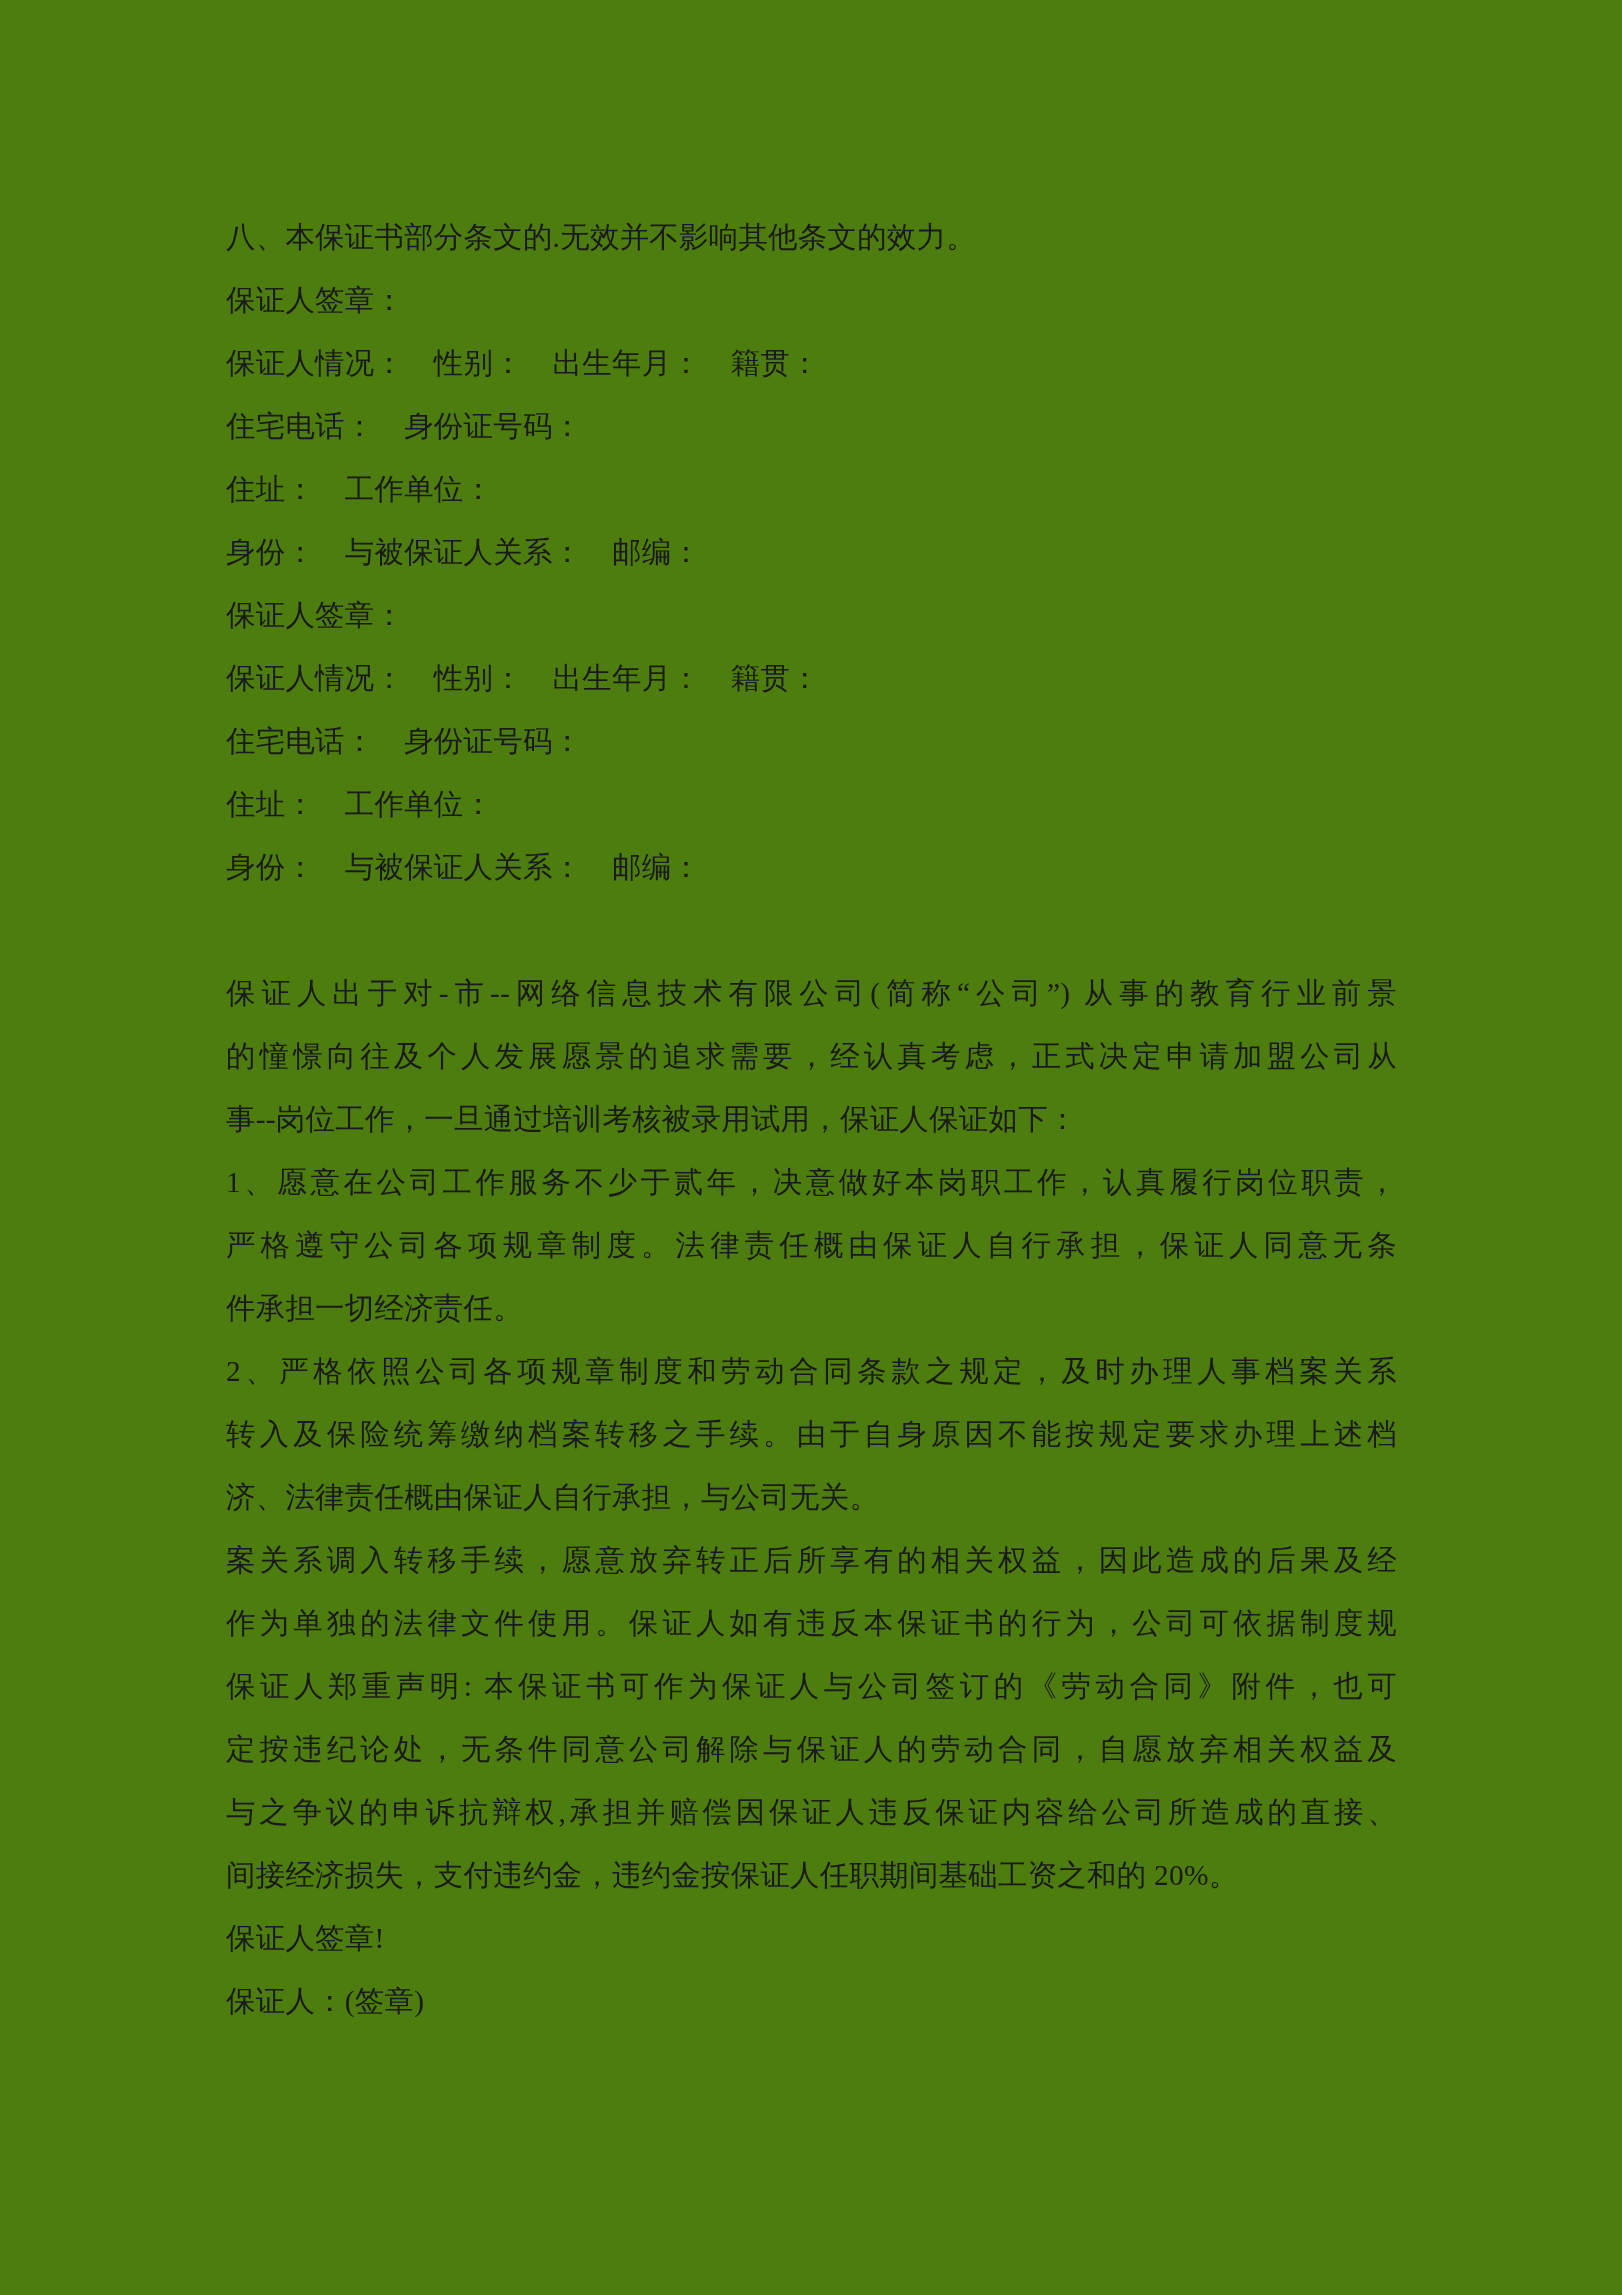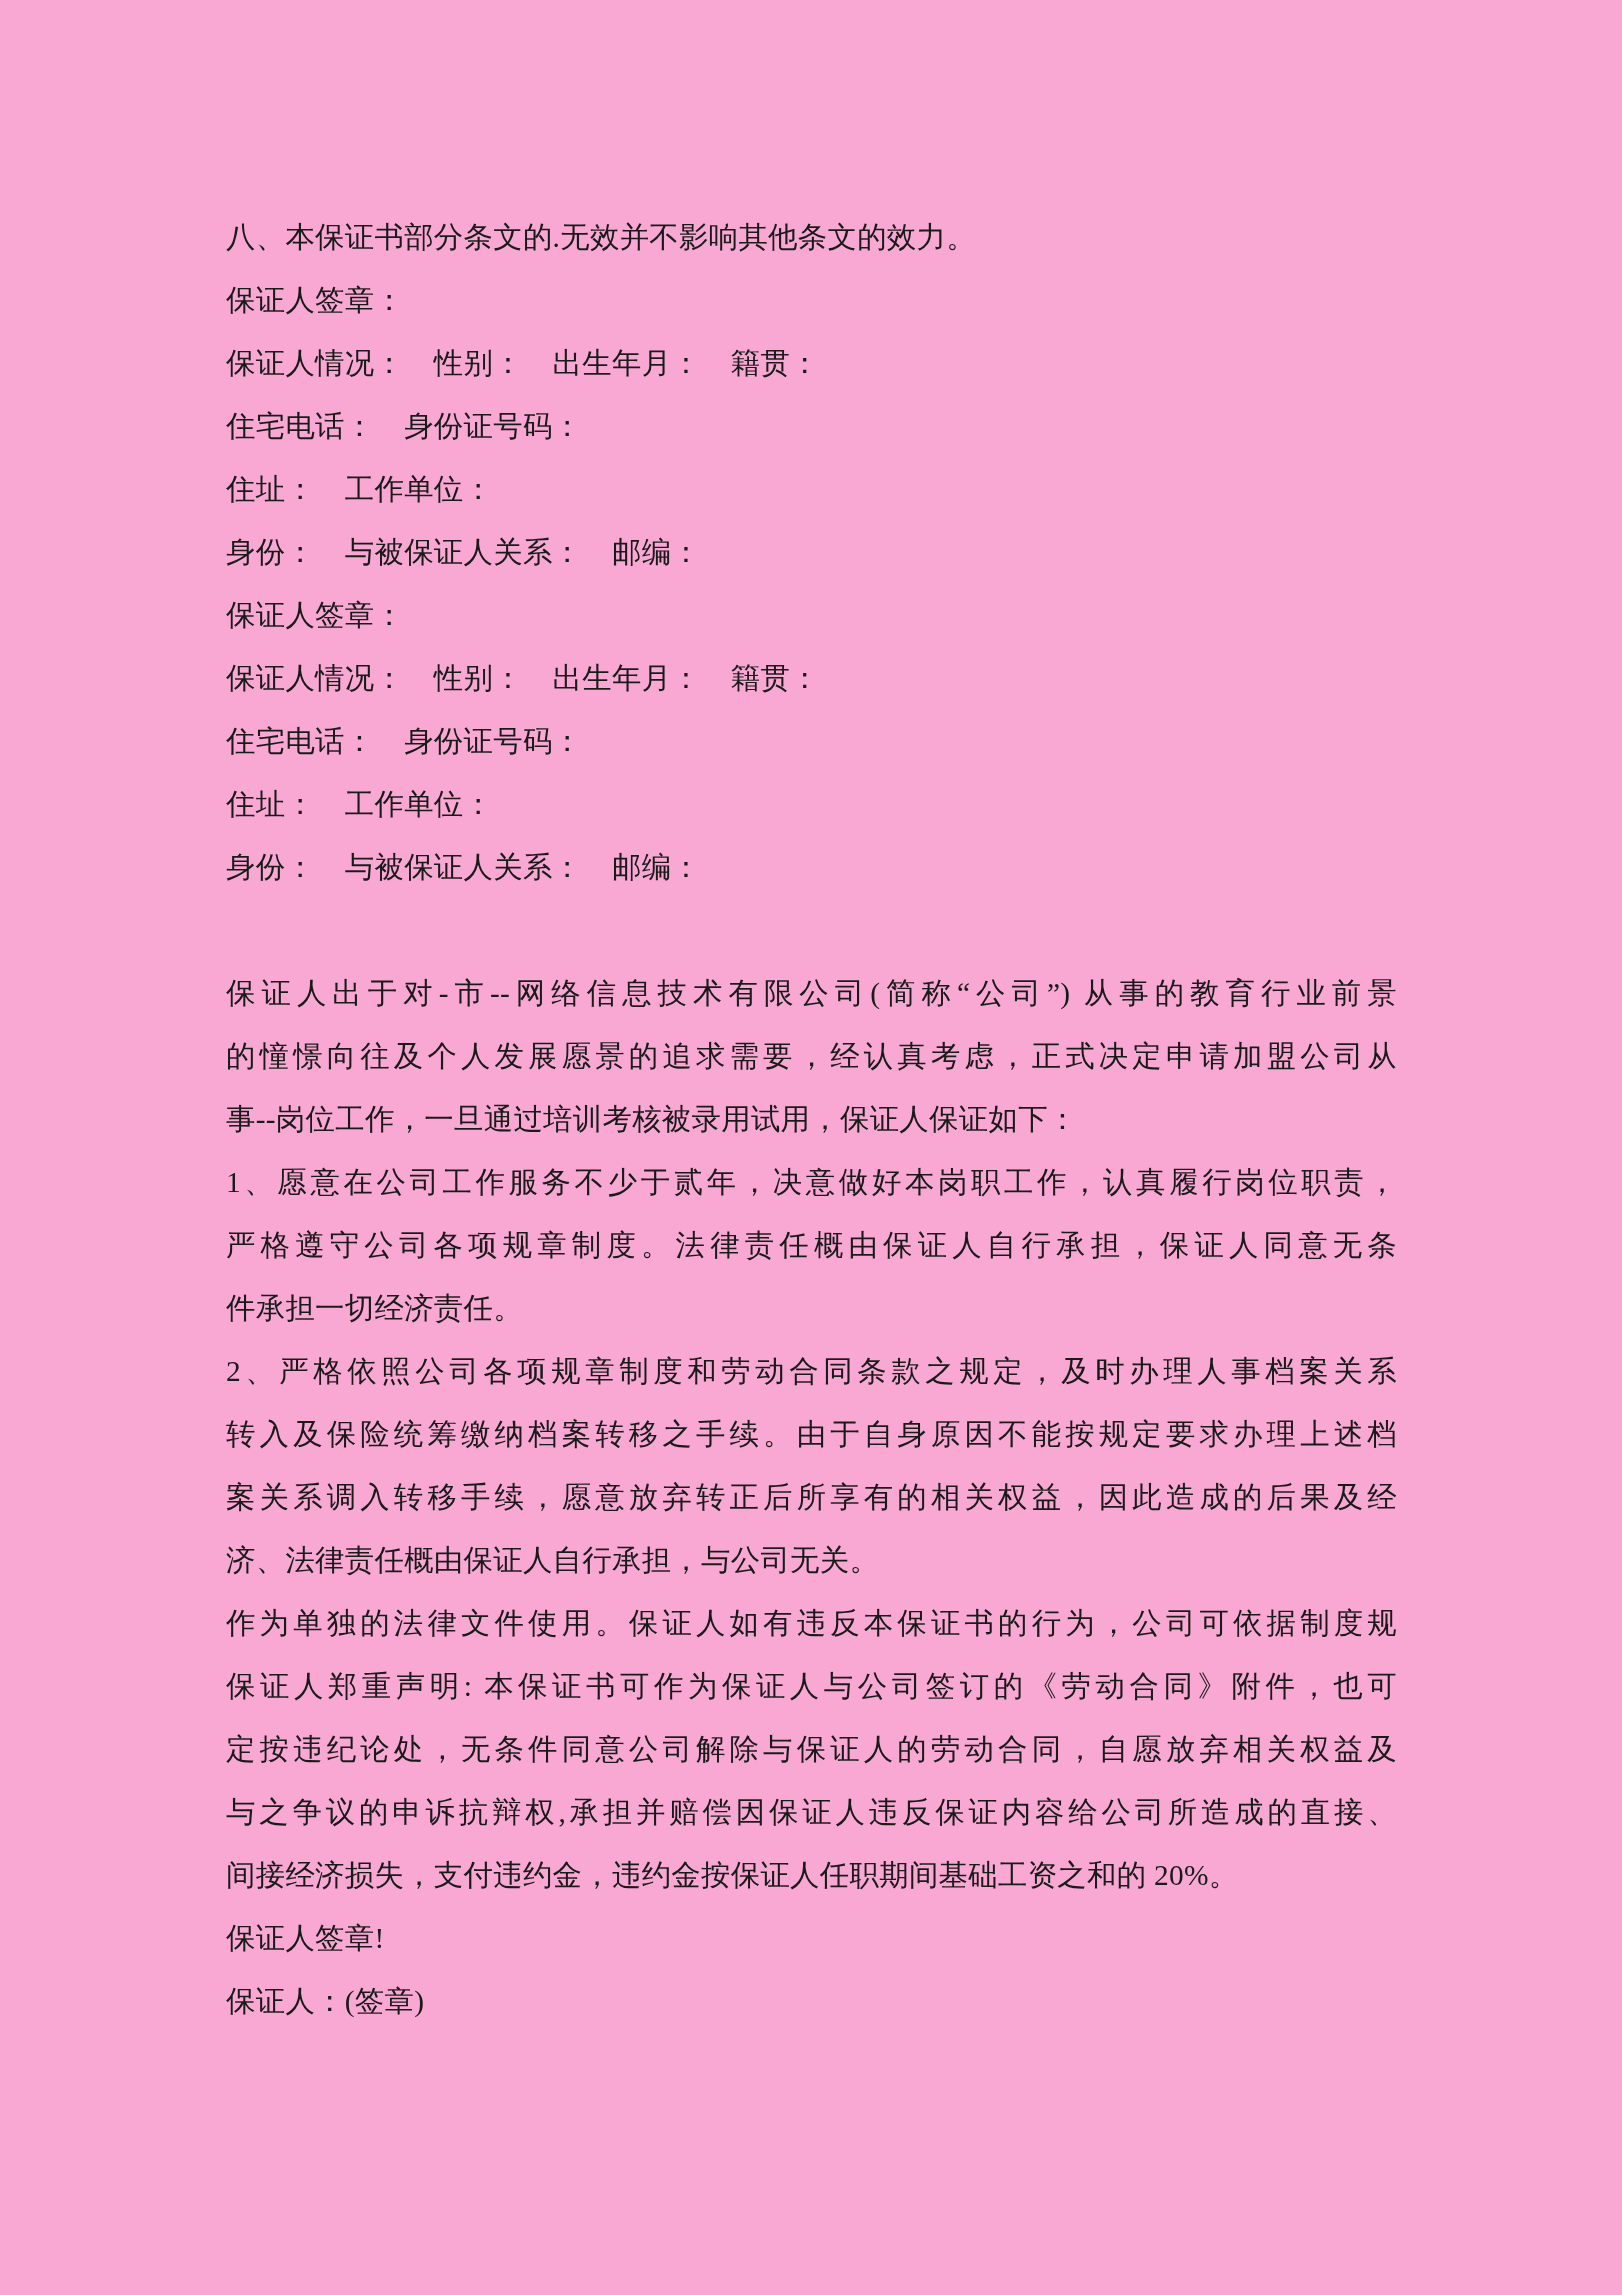--- a/index.html
+++ b/index.html
@@ -12,21 +12,21 @@
     overflow: hidden;
     background: #f7f7f5;
     font-family: "Liberation Serif", "DejaVu Serif", serif;
   }
   .page {
     position: relative;
     width: 1623px;
     height: 2295px;
     box-sizing: border-box;
     padding: 206px 226px 12px 226px;
-    background: #f9a8d4;
+    background: #4d7c0f;
     color: #1a1a1a;
   }
   .doc {
     width: 1171px;
   }
   .line {
     font-size: 29.4px;
     line-height: 63px;
     height: 63px;
     letter-spacing: 0.3px;
@@ -64,22 +64,22 @@
     <div class="line j">保证人出于对-市--网络信息技术有限公司(简称“公司”) 从事的教育行业前景</div>
     <div class="line j">的憧憬向往及个人发展愿景的追求需要，经认真考虑，正式决定申请加盟公司从</div>
     <div class="line">事--岗位工作，一旦通过培训考核被录用试用，保证人保证如下：</div>
 
     <div class="line j">1、愿意在公司工作服务不少于贰年，决意做好本岗职工作，认真履行岗位职责，</div>
     <div class="line j">严格遵守公司各项规章制度。法律责任概由保证人自行承担，保证人同意无条</div>
     <div class="line">件承担一切经济责任。</div>
 
     <div class="line j">2、严格依照公司各项规章制度和劳动合同条款之规定，及时办理人事档案关系</div>
     <div class="line j">转入及保险统筹缴纳档案转移之手续。由于自身原因不能按规定要求办理上述档</div>
+    <div class="line">济、法律责任概由保证人自行承担，与公司无关。</div>
     <div class="line j">案关系调入转移手续，愿意放弃转正后所享有的相关权益，因此造成的后果及经</div>
-    <div class="line">济、法律责任概由保证人自行承担，与公司无关。</div>
 
     <div class="line j">作为单独的法律文件使用。保证人如有违反本保证书的行为，公司可依据制度规</div>
     <div class="line j">保证人郑重声明: 本保证书可作为保证人与公司签订的《劳动合同》附件，也可</div>
     <div class="line j">定按违纪论处，无条件同意公司解除与保证人的劳动合同，自愿放弃相关权益及</div>
     <div class="line j">与之争议的申诉抗辩权,承担并赔偿因保证人违反保证内容给公司所造成的直接、</div>
     <div class="line">间接经济损失，支付违约金，违约金按保证人任职期间基础工资之和的 20%。</div>
 
     <div class="line">保证人签章!</div>
     <div class="line">保证人：(签章)</div>
 

